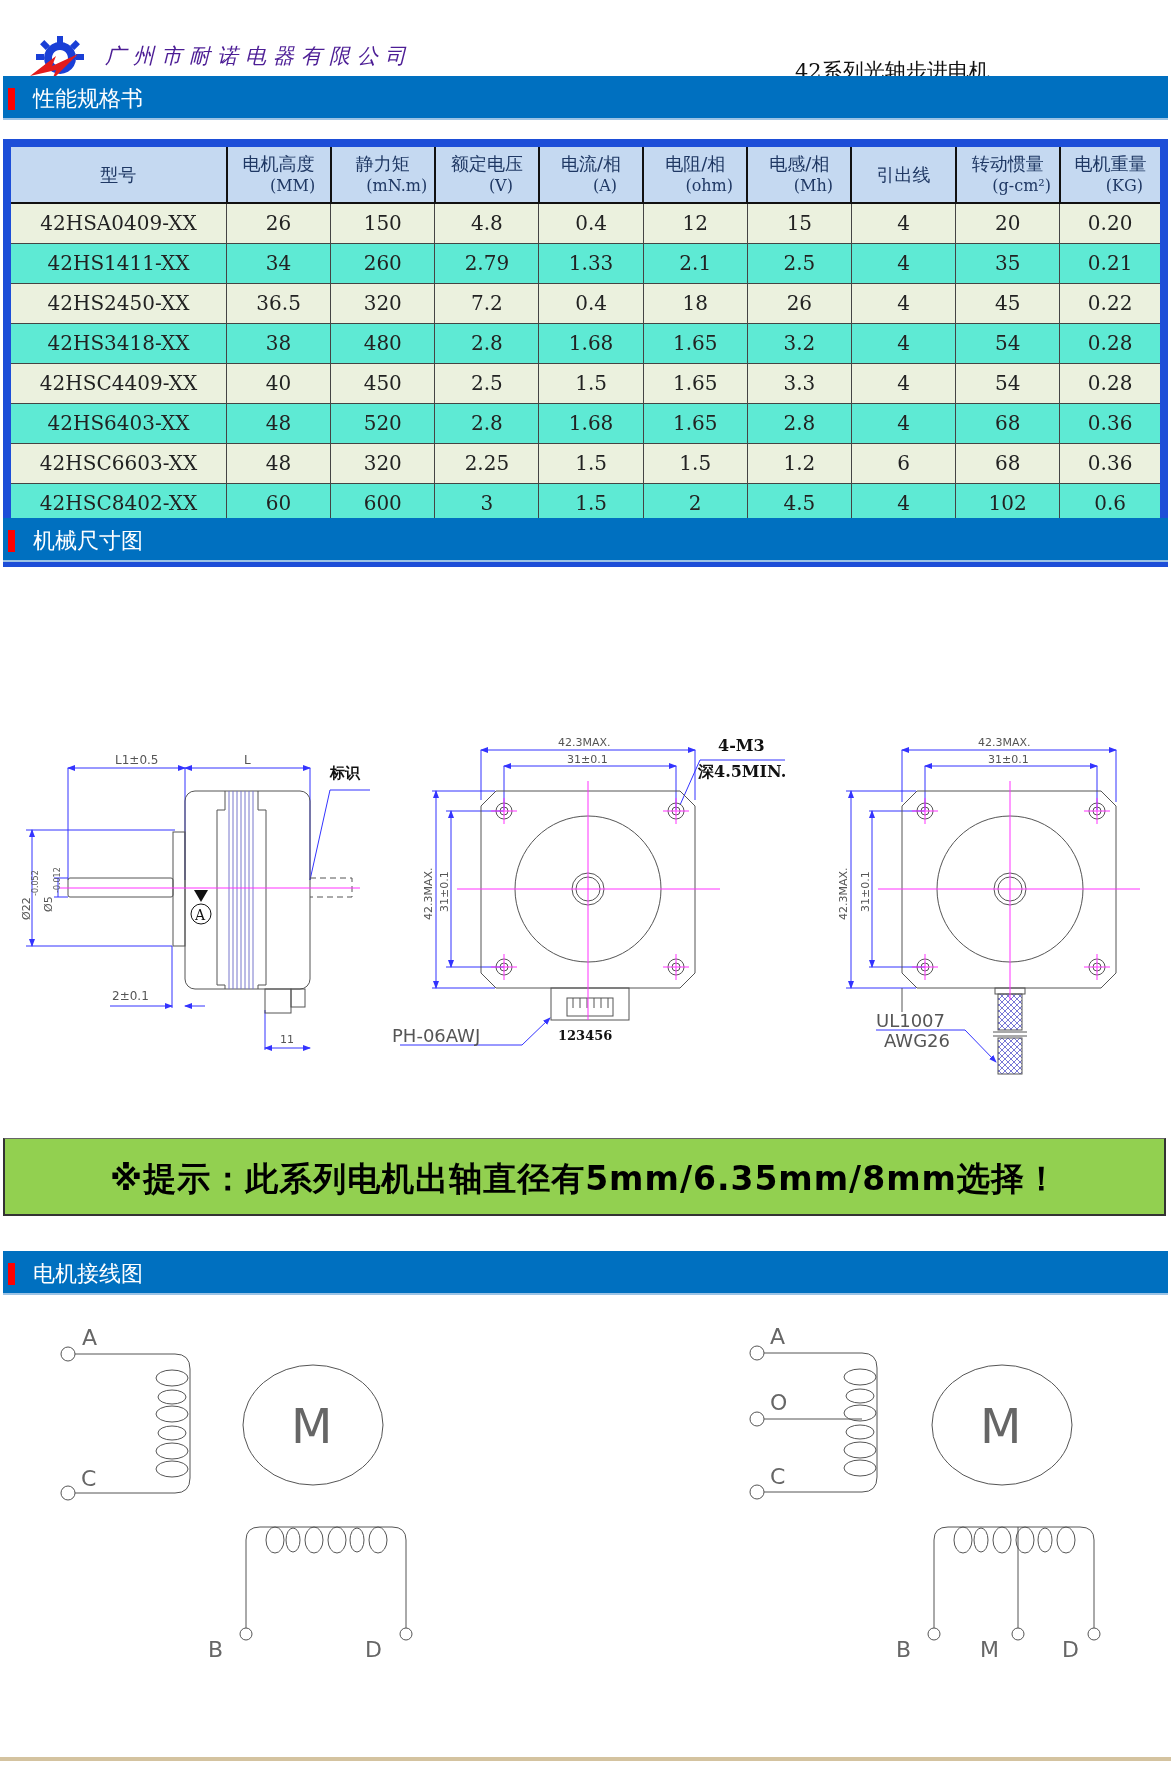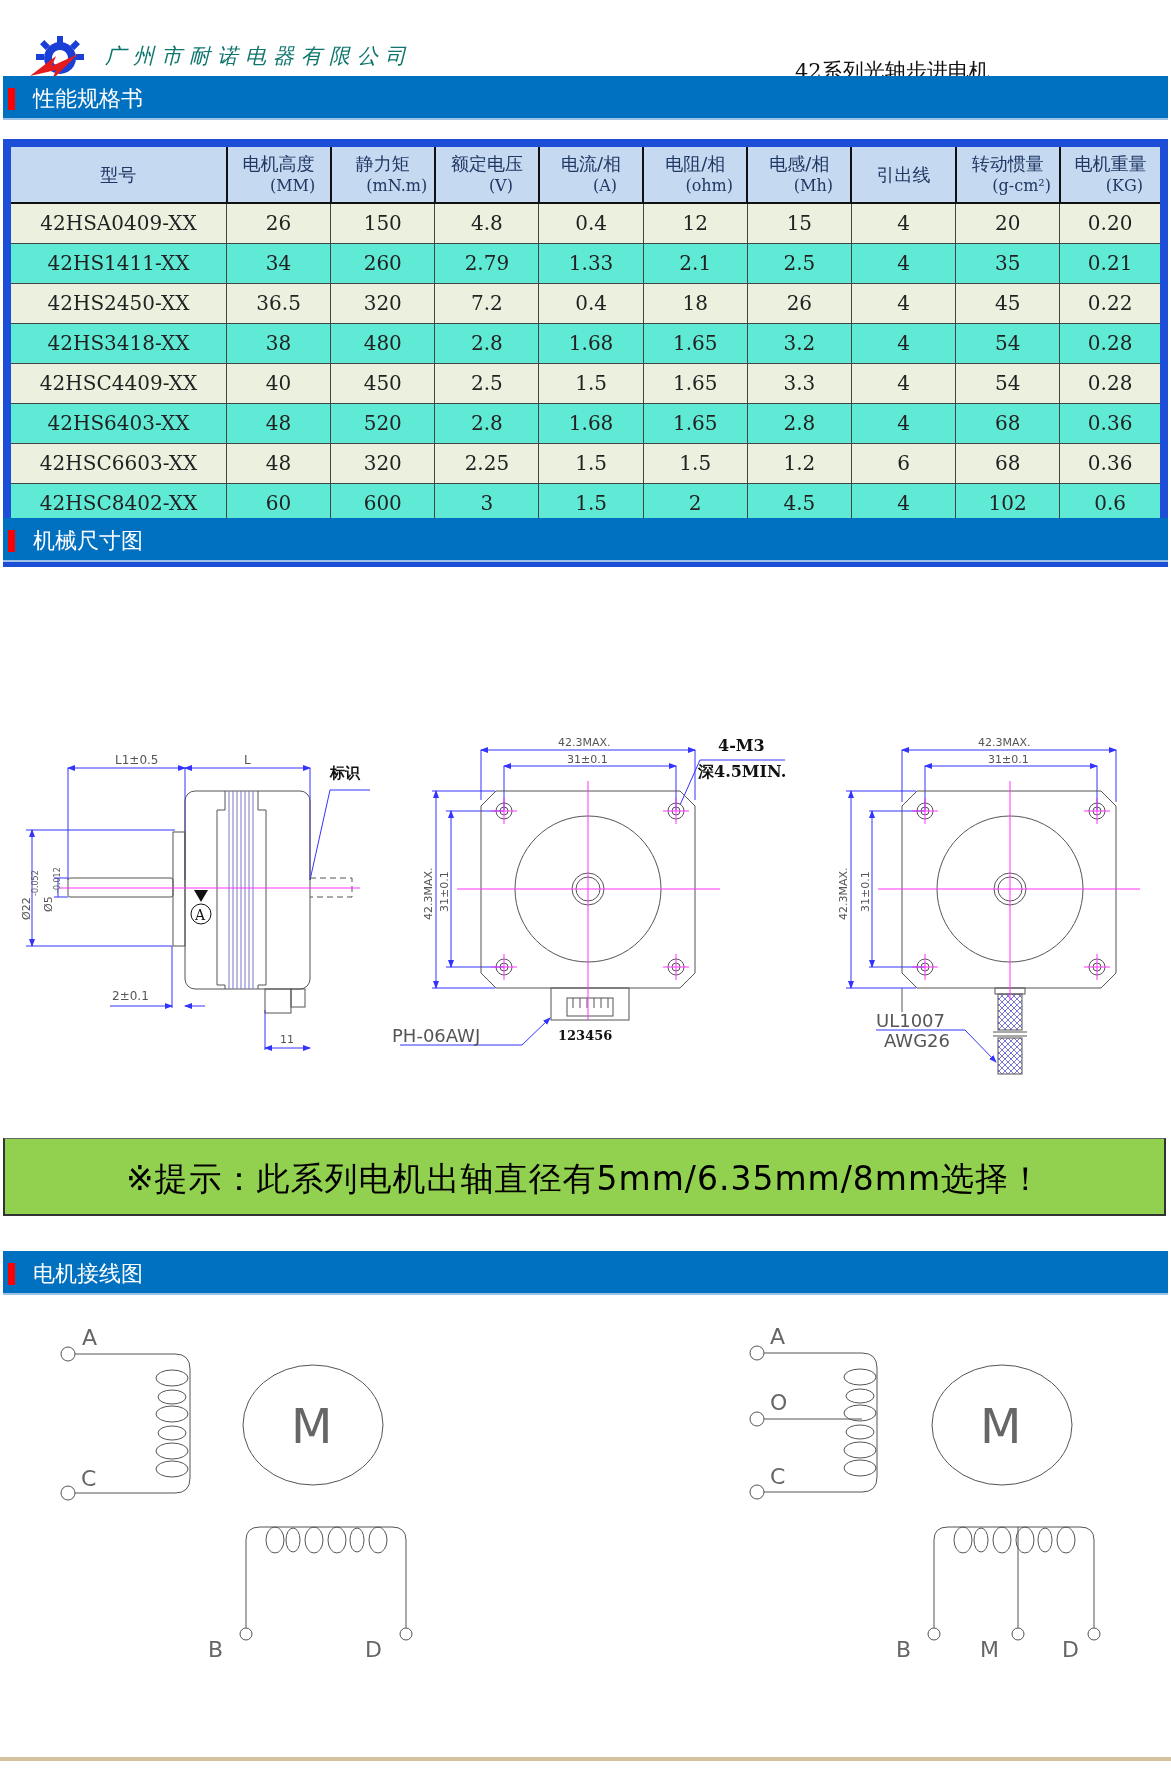--- a/index.html
+++ b/index.html
@@ -1,38 +1,38 @@
 <!DOCTYPE html>
 <html><head>
 <meta charset="utf-8">
 <style>
   * { box-sizing: border-box; margin: 0; padding: 0; }
   html, body { width: 1171px; height: 1768px; background: #ffffff; overflow: hidden; }
   body { position: relative; font-family: "DejaVu Sans", "Liberation Sans", sans-serif; color: #111; }
 
   .topbar { position: absolute; left: 0; top: 0; width: 1171px; height: 85px; background: #fff; }
   .logo { position: absolute; left: 22px; top: 36px; width: 76px; height: 48px; }
-  .company { position: absolute; left: 105px; top: 42px; font-family: "DejaVu Serif", "Liberation Serif", serif; font-size: 21px; font-style: italic; letter-spacing: 7px; color: #0f766e; }
+  .company { position: absolute; left: 105px; top: 42px; font-family: "DejaVu Serif", "Liberation Serif", serif; font-size: 21px; font-style: italic; letter-spacing: 7px; color: #4c1d95; }
   .product-title { position: absolute; left: 795px; top: 57px; font-family: "DejaVu Serif", "Liberation Serif", serif; font-size: 21px; color: #111; }
 
   .section-bar { position: absolute; left: 3px; width: 1165px; height: 44px; background: #0070C0; border-bottom: 2px solid #9cc3e5; }
   .section-bar .mark { position: absolute; left: 5px; top: 12px; width: 7px; height: 22px; background: #ff0000; }
   .section-bar .label { position: absolute; left: 30px; top: 8px; font-size: 22px; color: #ffffff; font-family: "DejaVu Sans", sans-serif; }
 
   table.spec { position: absolute; left: 3px; top: 139px; width: 1165px; border-collapse: collapse; border: 8px solid #1d4ed8; font-family: "DejaVu Serif", "Liberation Serif", serif; }
   table.spec th { background: #c5d9f1; border: 2px solid #111; height: 60px; font-weight: normal; color: #1f3864; font-size: 18px; line-height: 22px; text-align: center; font-family: "DejaVu Sans", sans-serif; }
   table.spec th .unit { display: block; font-family: "DejaVu Serif", "Liberation Serif", serif; font-size: 16px; margin-left: 28px; }
   table.spec td { border: 1px solid #444; height: 40px; text-align: center; font-size: 20px; color: #222; }
   table.spec tr.odd td { background: #ebf1de; }
   table.spec tr.even td { background: #5eead4; }
 
   .drawing { position: absolute; left: 0; top: 700px; width: 1171px; height: 400px; }
 
   .notice { position: absolute; left: 3px; top: 1138px; width: 1163px; height: 78px; background: #92d050; border: 2px solid #333; border-top: 1px solid #666; }
-  .notice .txt { position: absolute; left: 0; right: 0; top: 18px; text-align: center; font-size: 33px; font-weight: normal; color: #000; letter-spacing: 1px; font-family: "DejaVu Sans", sans-serif; }
+  .notice .txt { position: absolute; left: 0; right: 0; top: 18px; text-align: center; font-size: 33px; font-weight: bold; color: #000; letter-spacing: 1px; font-family: "DejaVu Sans", sans-serif; }
 
   .wiring { position: absolute; left: 0; top: 1300px; width: 1171px; height: 400px; }
   .footer-line { position: absolute; left: 0; top: 1757px; width: 1171px; height: 4px; background: #d4c3a0; }
 </style>
 </head>
 <body>
 
 <div class="topbar">
   <svg class="logo" viewBox="0 0 76 48">
     <g fill="#1a3fd6">

